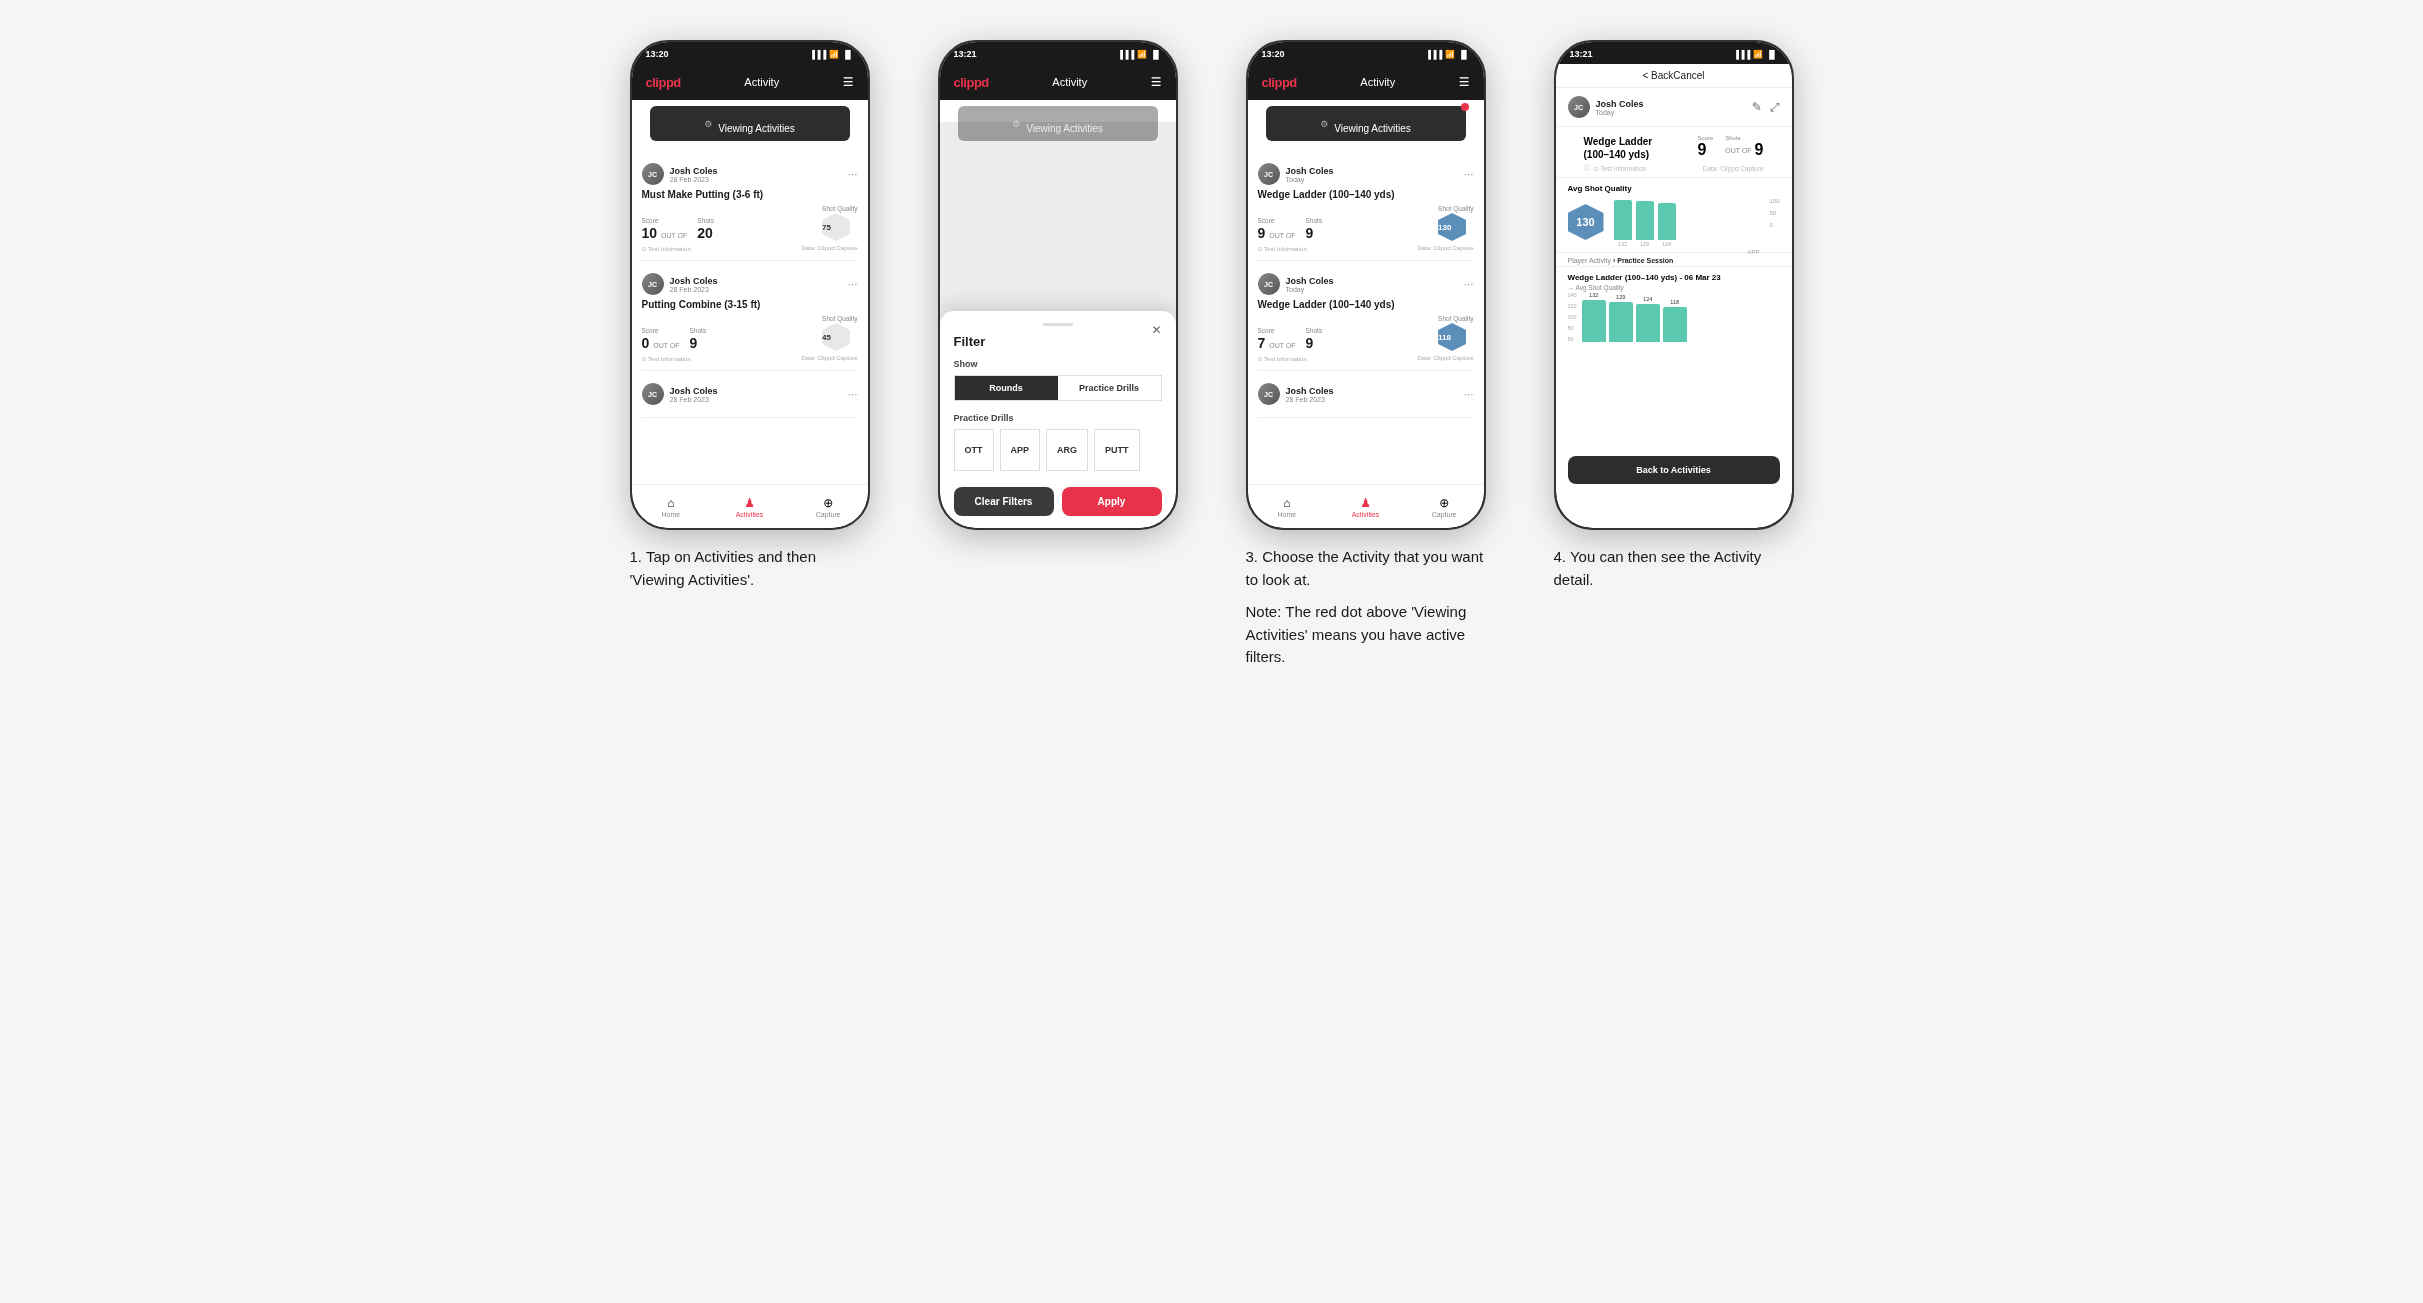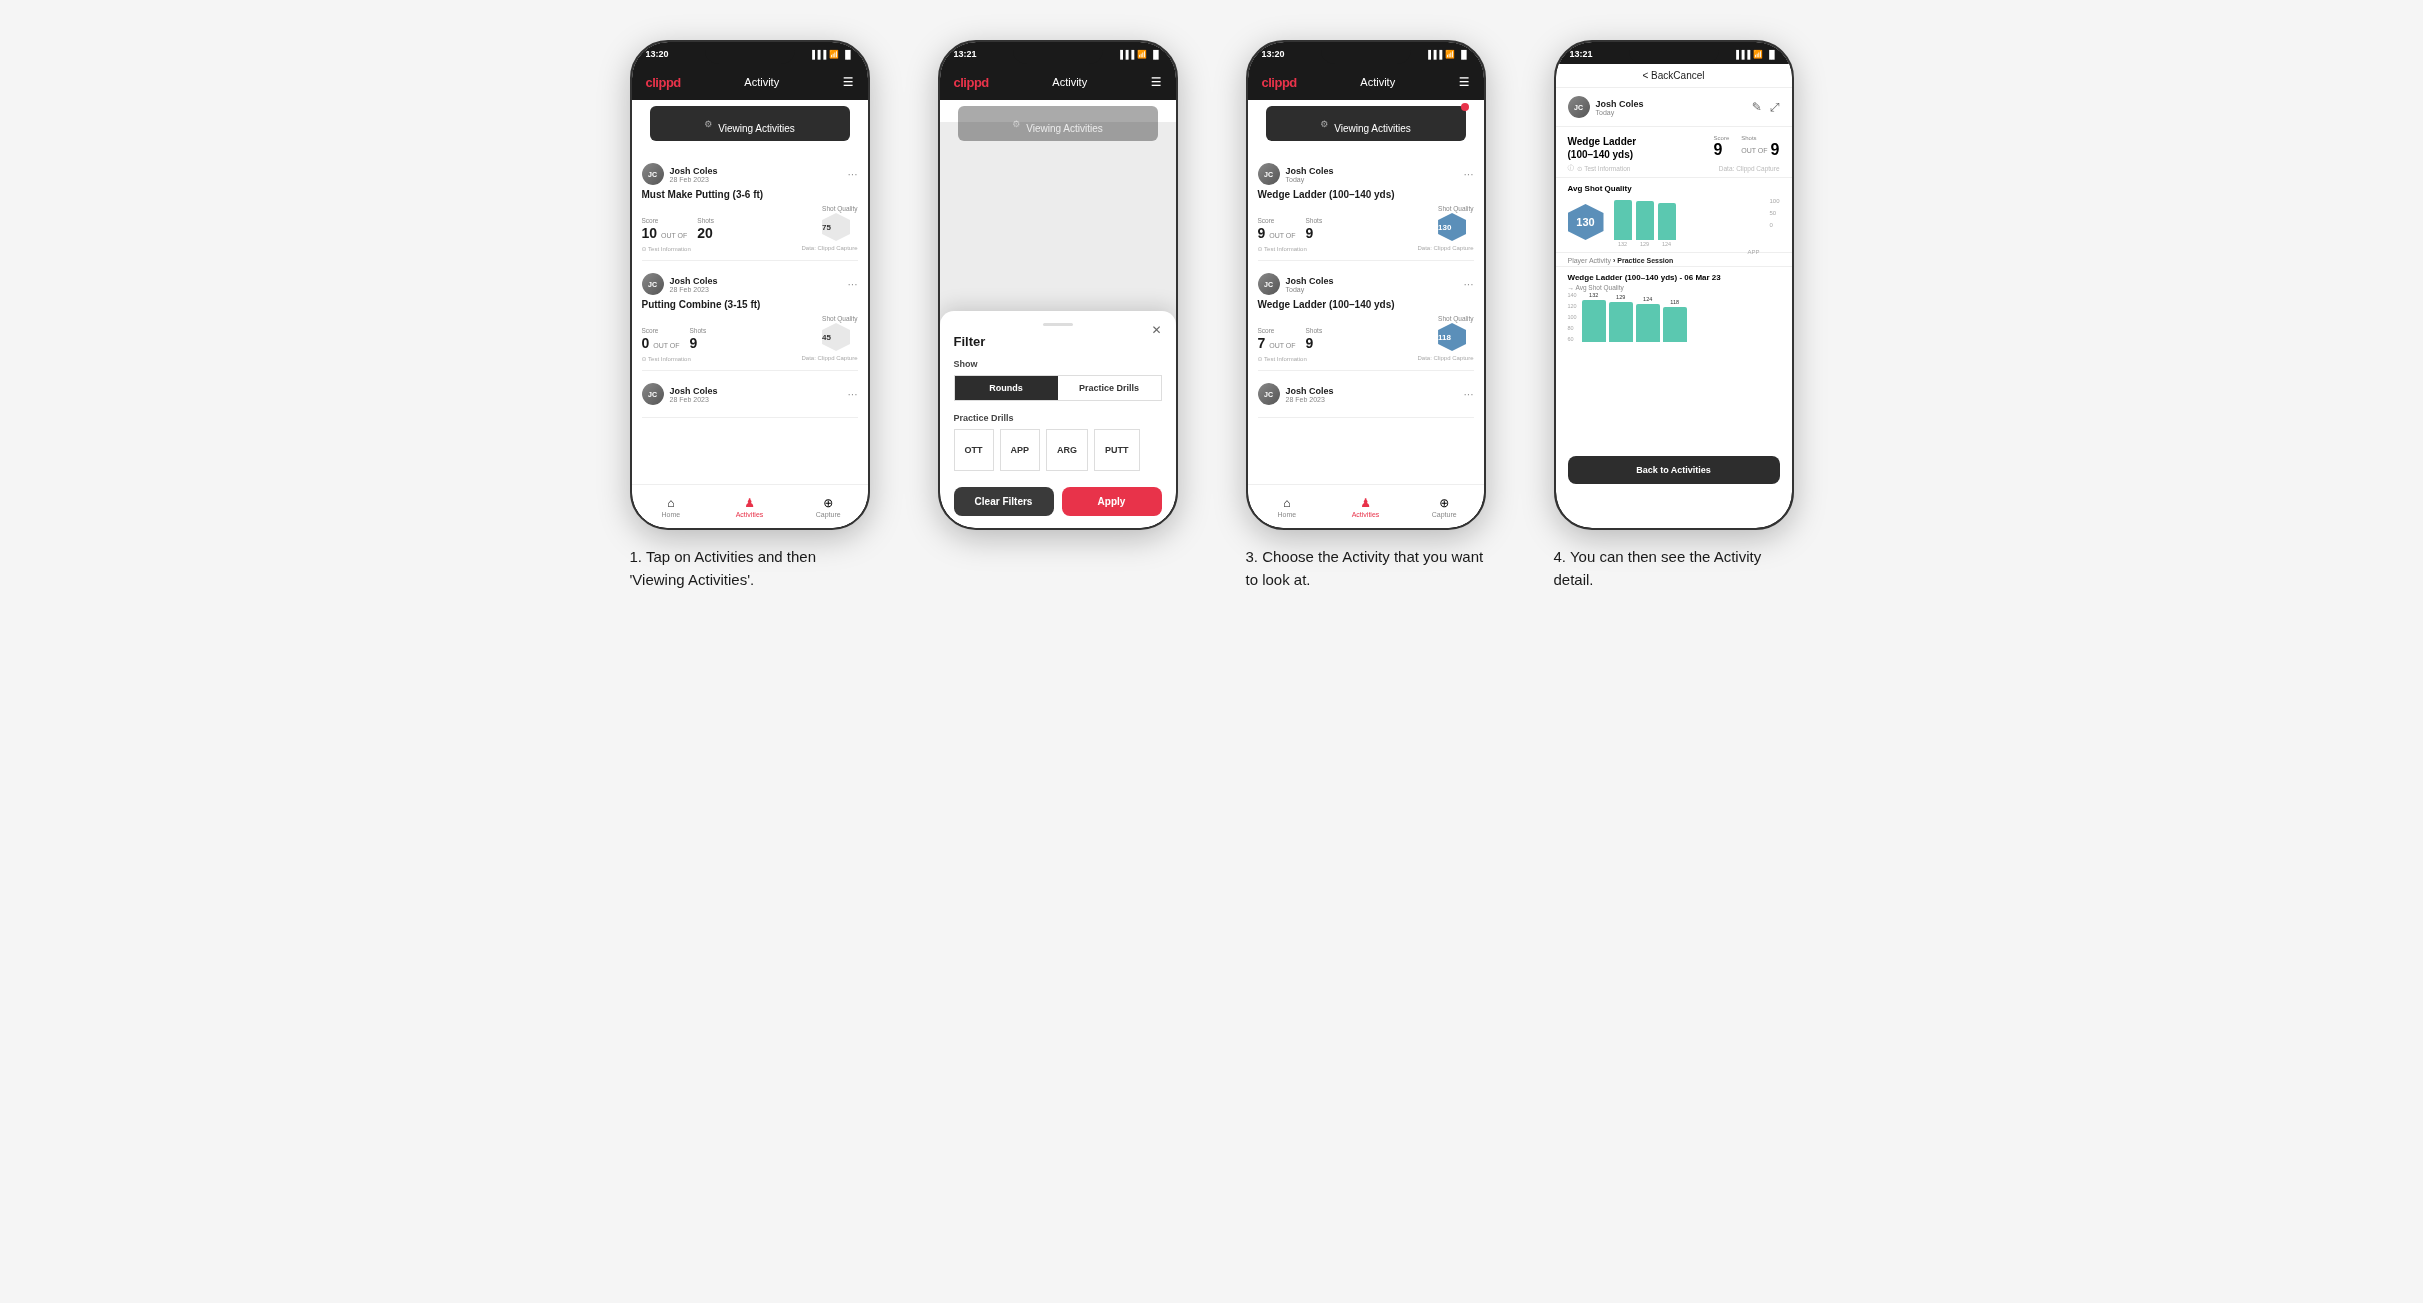--- a/index.html
+++ b/index.html
@@ -771,20 +771,21 @@
             <span class="tab-label">Capture</span>
           </div>
         </div>
       </div>
       <div class="phone-notch"></div>
     </div>
     <div class="step-desc">
       <span>3.</span>
       <span>Choose the Activity that you want to look at.</span>
     </div>
+    <div class="step-desc-note">Note: The red dot above 'Viewing Activities' means you have active filters.</div>
   </div>
 
   <div class="phone-col">
     <div class="phone">
       <div class="phone-screen">
         <div class="status-bar">
           <span>13:21</span>
           <span class="status-icons">
             <span>▐▐▐</span>
             <span>📶</span>
@@ -804,21 +805,21 @@
               <div class="name">Josh Coles</div>
               <div class="date">Today</div>
             </div>
           </div>
           <div class="detail-edit-icons">
             <span>✎</span>
             <span>⤢</span>
           </div>
         </div>
 
-        <div style="padding: 8px 12px 4px;">
+        <div style="padding: 8px 28px 4px;">
           <div style="display:flex; justify-content:space-between; align-items:flex-start;">
             <div>
               <div style="font-size:10px; font-weight:700; line-height:1.3; max-width:100px;">Wedge Ladder<br>(100–140 yds)</div>
             </div>
             <div style="display:flex; flex-direction:column; align-items:flex-end; gap:2px;">
               <div style="display:flex; gap:12px;">
                 <div>
                   <span style="font-size:6px; color:#888; display:block;">Score</span>
                   <span style="font-size:16px; font-weight:800;">9</span>
                 </div>

